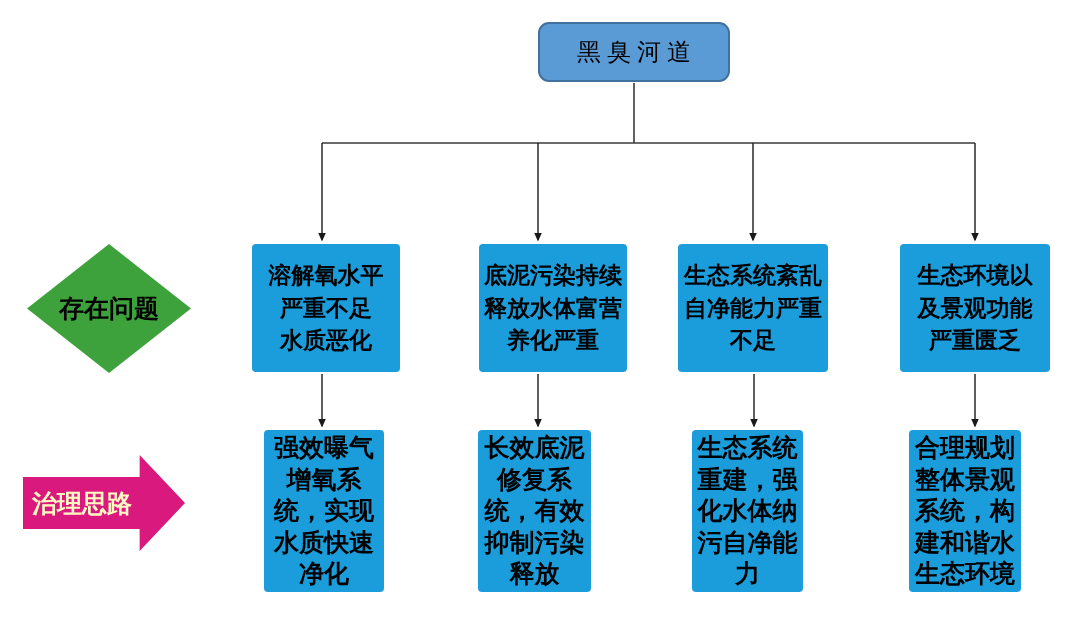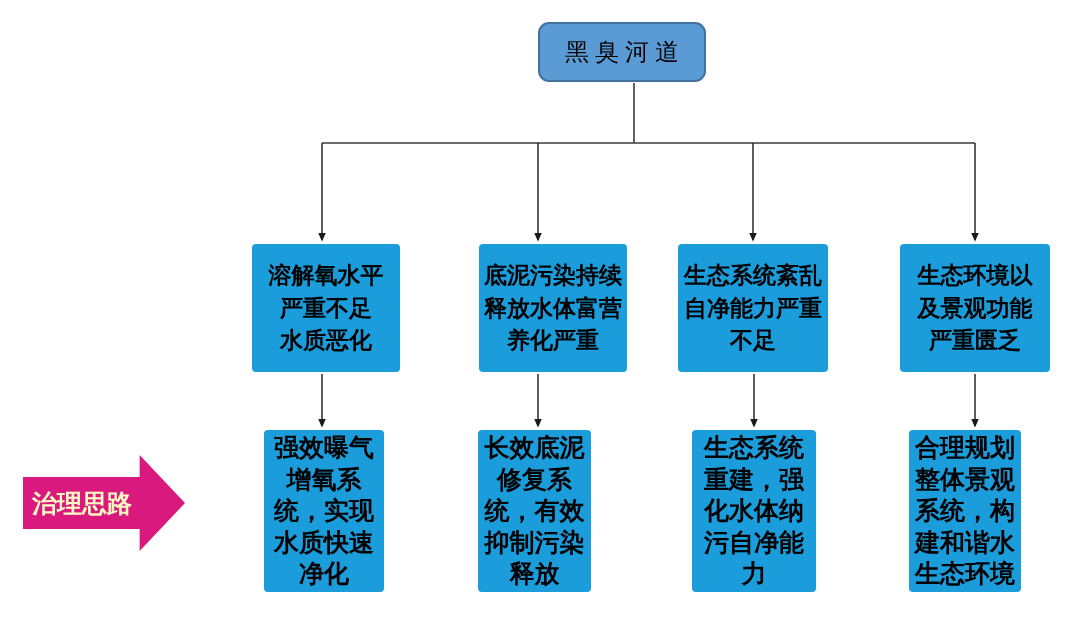--- a/index.html
+++ b/index.html
@@ -17,21 +17,21 @@
   }
   .connector-svg {
     position: absolute;
     left: 0; top: 0;
     width: 1080px; height: 619px;
     pointer-events: none;
   }
   .root-node {
     position: absolute;
     left: 538px; top: 22px;
-    width: 168px; height: 60px;
+    width: 192px; height: 60px;
     box-sizing: border-box;
     background: #5B9BD5;
     border: 2.5px solid #41719C;
     border-radius: 11px;
     display: flex;
     align-items: center;
     justify-content: center;
     font-family: "DejaVu Serif", "Liberation Serif", serif;
     font-size: 24px;
     letter-spacing: 6px;
@@ -62,21 +62,21 @@
     height: 162px;
     font-size: 25px;
     line-height: 1.26;
   }
   .p1 { left: 252px; width: 148px; }
   .p2 { left: 464px; width: 148px; margin-left: 15px; }
   .p3 { left: 678px; width: 150px; }
   .p4 { left: 900px; width: 150px; }
   .s1 { left: 264px; width: 120px; }
   .s2 { left: 478px; width: 113px; }
-  .s3 { left: 692px; width: 124px; }
+  .s3 { left: 692px; width: 111px; }
   .s4 { left: 909px; width: 112px; }
   .diamond {
     position: absolute;
     left: 27px; top: 244px;
     width: 164px; height: 129px;
     background: #3EA23C;
     clip-path: polygon(50% 0, 100% 50%, 50% 100%, 0 50%);
     display: flex;
     align-items: center;
     justify-content: center;
@@ -122,20 +122,23 @@
     <line x1="975" y1="143" x2="975" y2="240" stroke="#1a1a1a" stroke-width="1.4" marker-end="url(#arrowhead)"></line>
 
     <line x1="322" y1="374" x2="322" y2="426" stroke="#1a1a1a" stroke-width="1.4" marker-end="url(#arrowhead)"></line>
     <line x1="538" y1="374" x2="538" y2="426" stroke="#1a1a1a" stroke-width="1.4" marker-end="url(#arrowhead)"></line>
     <line x1="754" y1="374" x2="754" y2="426" stroke="#1a1a1a" stroke-width="1.4" marker-end="url(#arrowhead)"></line>
     <line x1="975" y1="374" x2="975" y2="426" stroke="#1a1a1a" stroke-width="1.4" marker-end="url(#arrowhead)"></line>
   </svg>
 
   <div class="root-node">黑臭河道</div>
 
+  <div class="diamond">
+    <span>存在问题</span>
+  </div>
 
   <div class="side-arrow">
     <span>治理思路</span>
   </div>
 
   <div class="node problem-node p1">溶解氧水平
 严重不足
 水质恶化</div>
   <div class="node problem-node p2">底泥污染持续
 释放水体富营

